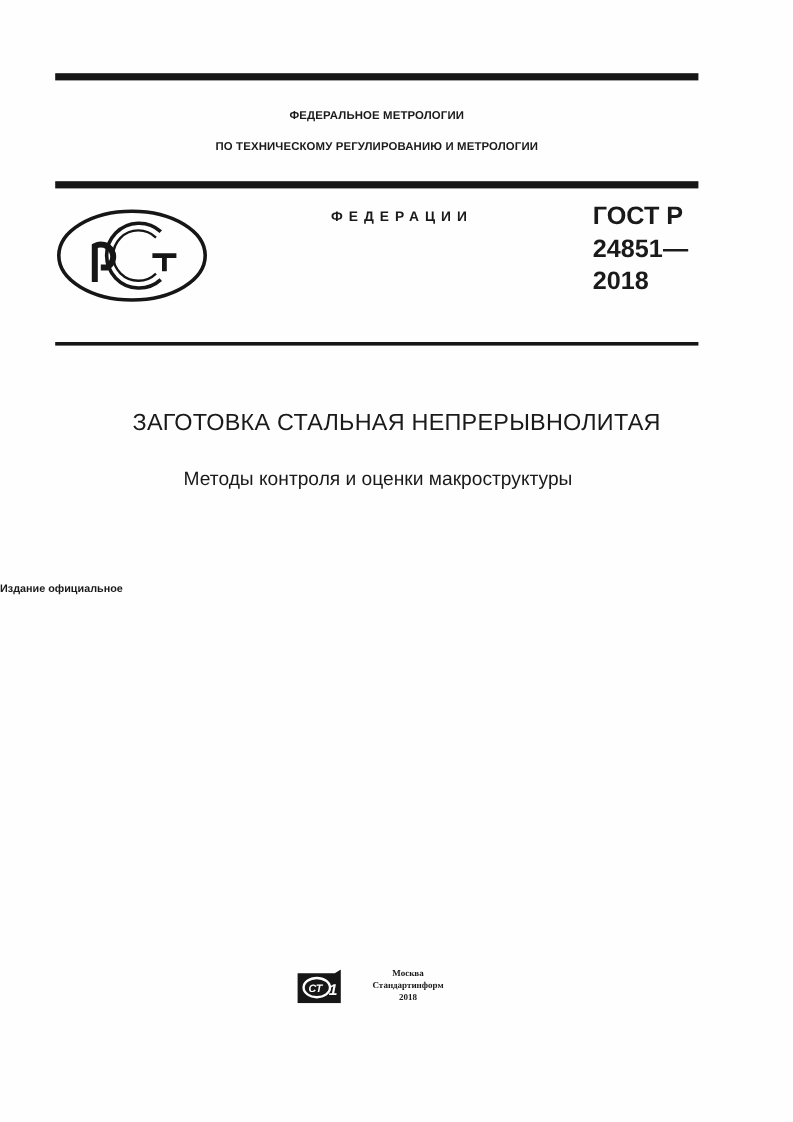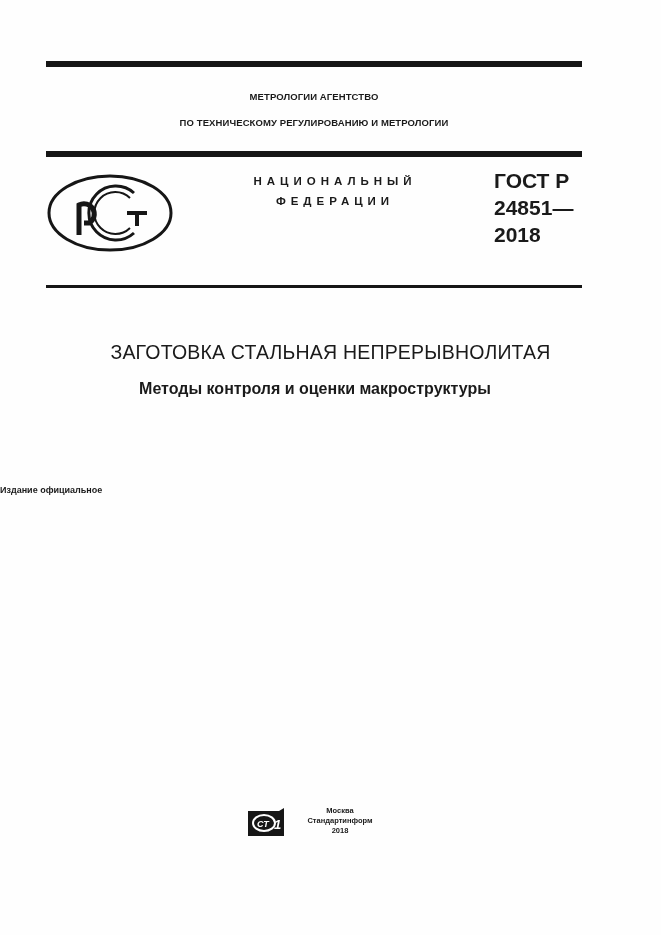--- a/index.html
+++ b/index.html
@@ -13,51 +13,50 @@
               font-weight: bold; font-size: 9.5px; letter-spacing: 0.1px; }
     .agency.a1 { top: 91px; }
     .agency.a2 { top: 117px; }
     .logo { position: absolute; left: 46px; top: 173px; width: 128px; height: 80px; }
     .natstd { position: absolute; left: 240px; top: 171px; width: 190px; text-align: center;
               font-weight: bold; font-size: 11.5px; letter-spacing: 5px; line-height: 20px; }
     .gost { position: absolute; left: 494px; top: 167px; font-weight: bold; font-size: 21px;
             line-height: 27px; }
     .title { position: absolute; left: 0; width: 661px; top: 341px; text-align: center;
              font-weight: normal; font-size: 19.5px; letter-spacing: 0.2px; }
-    .subtitle { position: absolute; left: 0; width: 630px; top: 380px; text-align: center;
-                font-weight: bold; font-size: 16px; }
+    .subtitle { position: absolute; left: 0; width: 630px; top: 391px; text-align: center;
+                font-weight: normal; font-size: 16px; }
     .edition { position: absolute; left: 0; width: 630px; top: 485px; text-align: left;
                font-weight: bold; font-size: 9px; }
     .pub-logo { position: absolute; left: 247px; top: 808px; width: 38px; height: 28px; font-style: italic; }
     .publisher { position: absolute; left: 296px; top: 806px; width: 88px; text-align: center;
-                 font-weight: bold; font-size: 7.5px; line-height: 10px; }
+                 font-weight: bold; font-size: 7.5px; line-height: 10px; font-family: Liberation Serif, serif; }
   </style>
 </head>
 <body>
 
 <div class="rule r1"></div>
-<div class="agency a1">МЕТРОЛОГИИ АГЕНТСТВО</div>
+<div class="agency a1">ФЕДЕРАЛЬНОЕ МЕТРОЛОГИИ</div>
 <div class="agency a2">ПО ТЕХНИЧЕСКОМУ РЕГУЛИРОВАНИЮ И МЕТРОЛОГИИ</div>
 <div class="rule r2"></div>
 
 <div class="logo">
   <svg width="128" height="80" viewBox="0 0 128 80">
     <ellipse cx="64" cy="40" rx="61" ry="37" fill="none" stroke="#161616" stroke-width="3"></ellipse>
 
     <path d="M88 20 A27 27 0 1 0 88 60" fill="none" stroke="#161616" stroke-width="3"></path>
     <path d="M84 25 A21 21 0 1 0 84 55" fill="none" stroke="#161616" stroke-width="2"></path>
 
     <path d="M33 62 L33 32 A10 10 0 1 1 43 50 L38 50" fill="none" stroke="#161616" stroke-width="5"></path>
 
     <path d="M81 40 L101 40 M91 40 L91 53" fill="none" stroke="#161616" stroke-width="4"></path>
   </svg>
 </div>
 
 <div class="natstd">
-  <div>НАЦИОНАЛЬНЫЙ</div>
   <div>ФЕДЕРАЦИИ</div>
 </div>
 
 <div class="gost">
   <div>ГОСТ Р</div>
   <div>24851—</div>
   <div>2018</div>
 </div>
 
 <div class="rule r3"></div>

